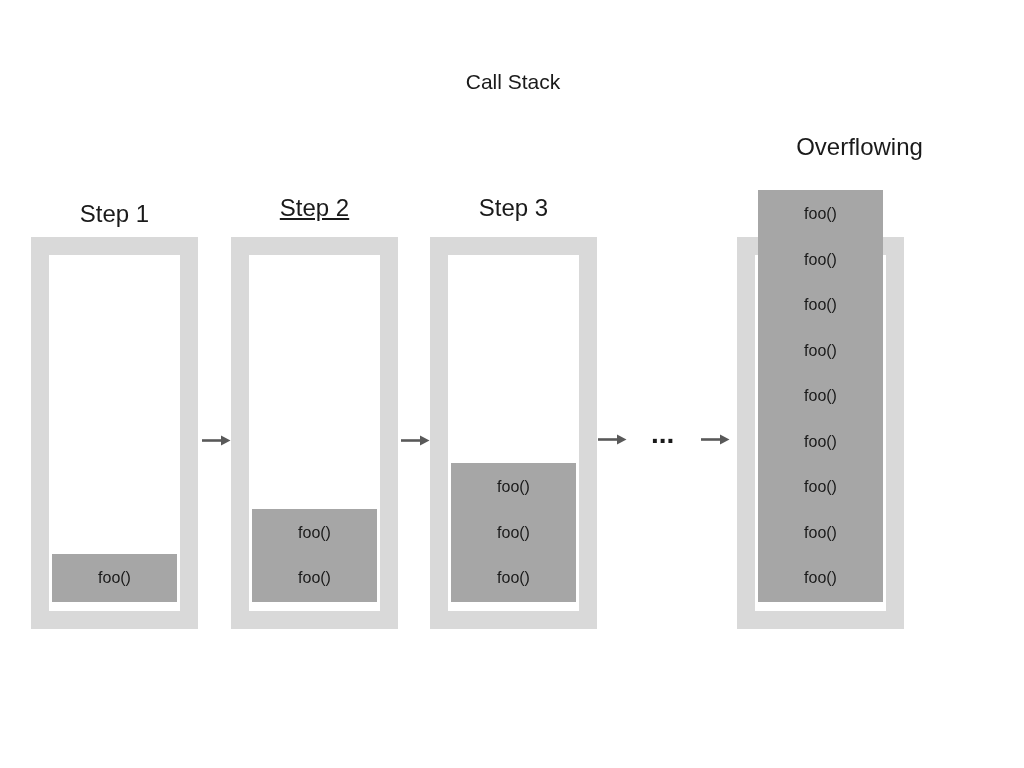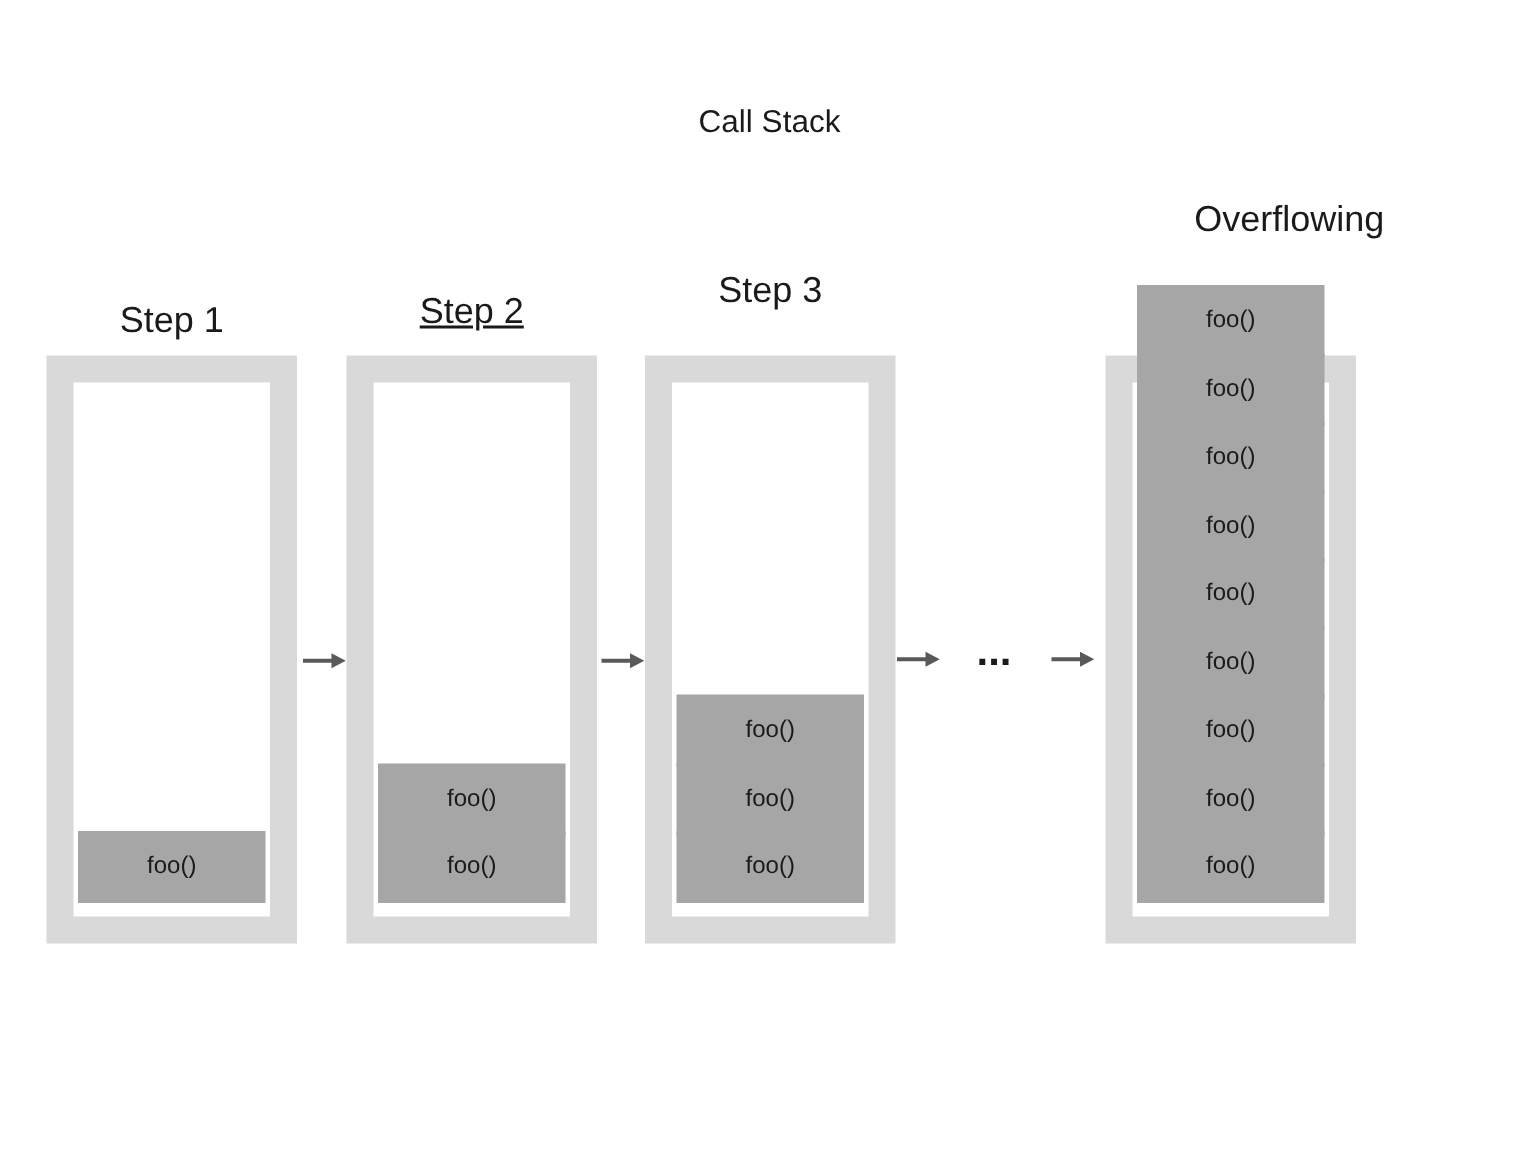--- a/index.html
+++ b/index.html
@@ -85,21 +85,21 @@
       <div class="stack-label" style="left: 314.5px; top: 194px; text-decoration: underline;">Step 2</div>
       <div class="stack-container" style="left: 231px; top: 237px; width: 167px; height: 392px;">
         <div class="stack-inner"></div>
         <div class="stack-frame" style="bottom: 27px;">
           <span>foo()</span>
         </div>
         <div class="stack-frame" style="bottom: 72.5px;">
           <span>foo()</span>
         </div>
       </div>
-      <div class="stack-label" style="left: 513.5px; top: 180px;">Step 3</div>
+      <div class="stack-label" style="left: 513.5px; top: 194px;">Step 3</div>
       <div class="stack-container" style="left: 430px; top: 237px; width: 167px; height: 392px;">
         <div class="stack-inner"></div>
         <div class="stack-frame" style="bottom: 27px;">
           <span>foo()</span>
         </div>
         <div class="stack-frame" style="bottom: 72.5px;">
           <span>foo()</span>
         </div>
         <div class="stack-frame" style="bottom: 118px;">
           <span>foo()</span>

